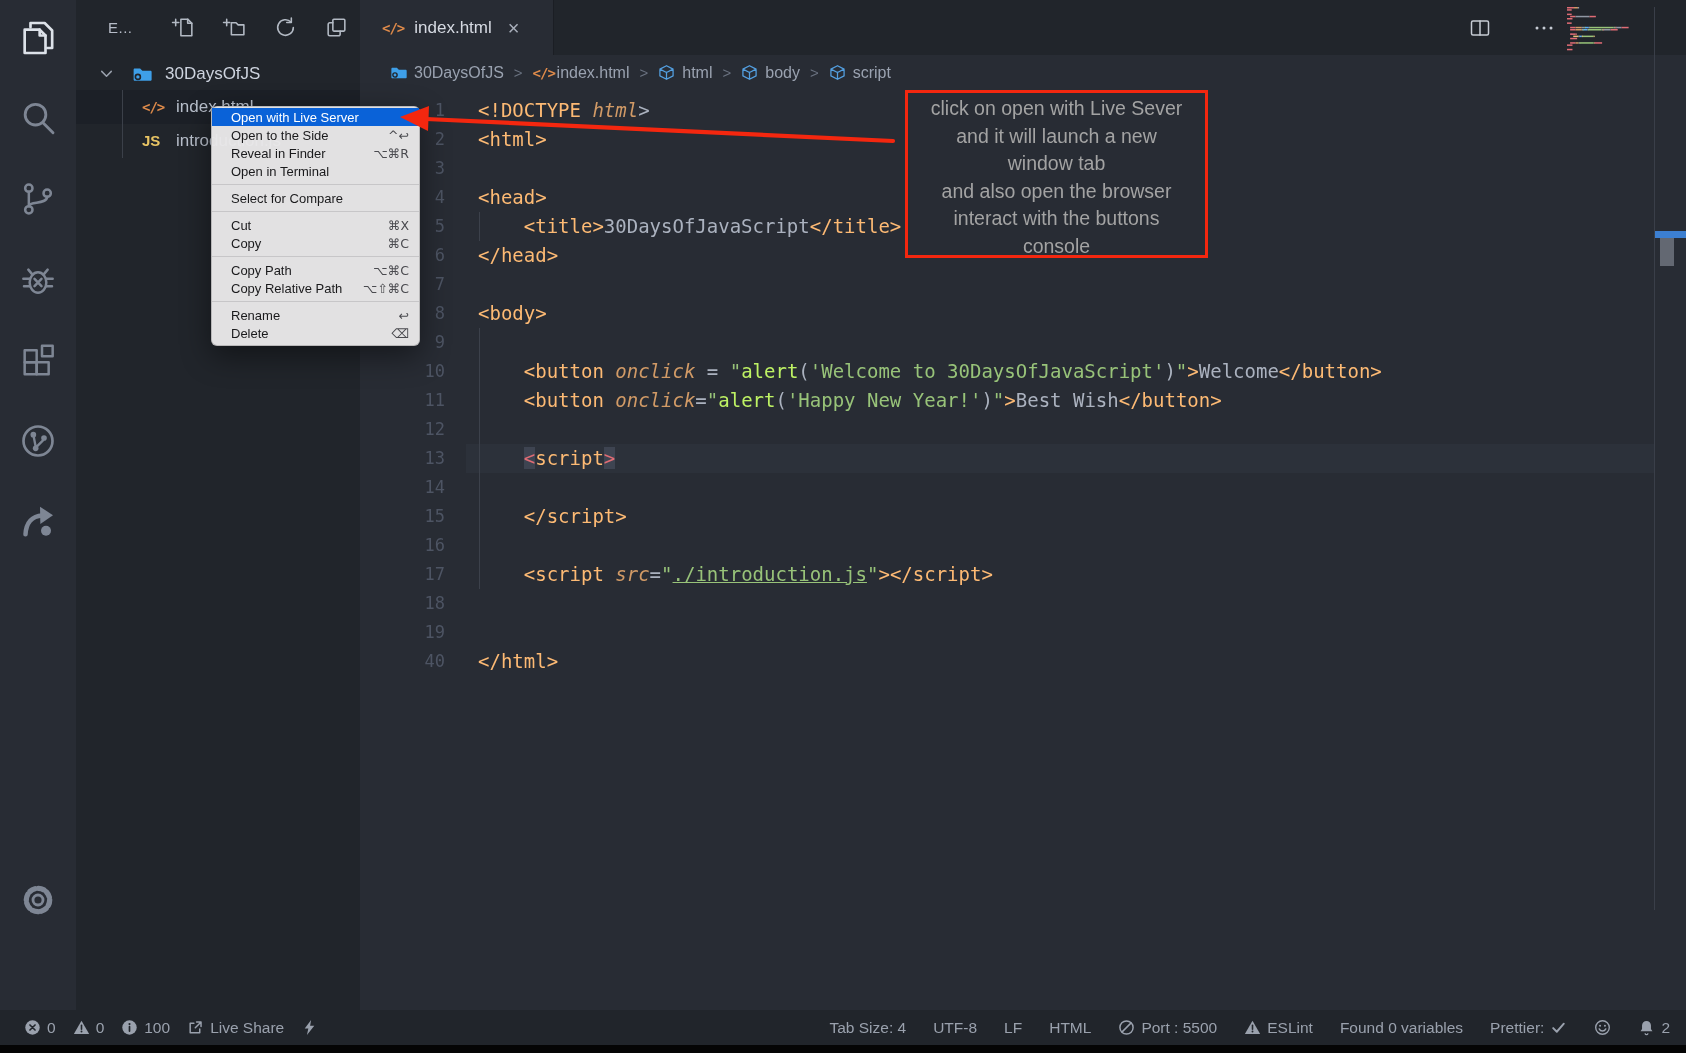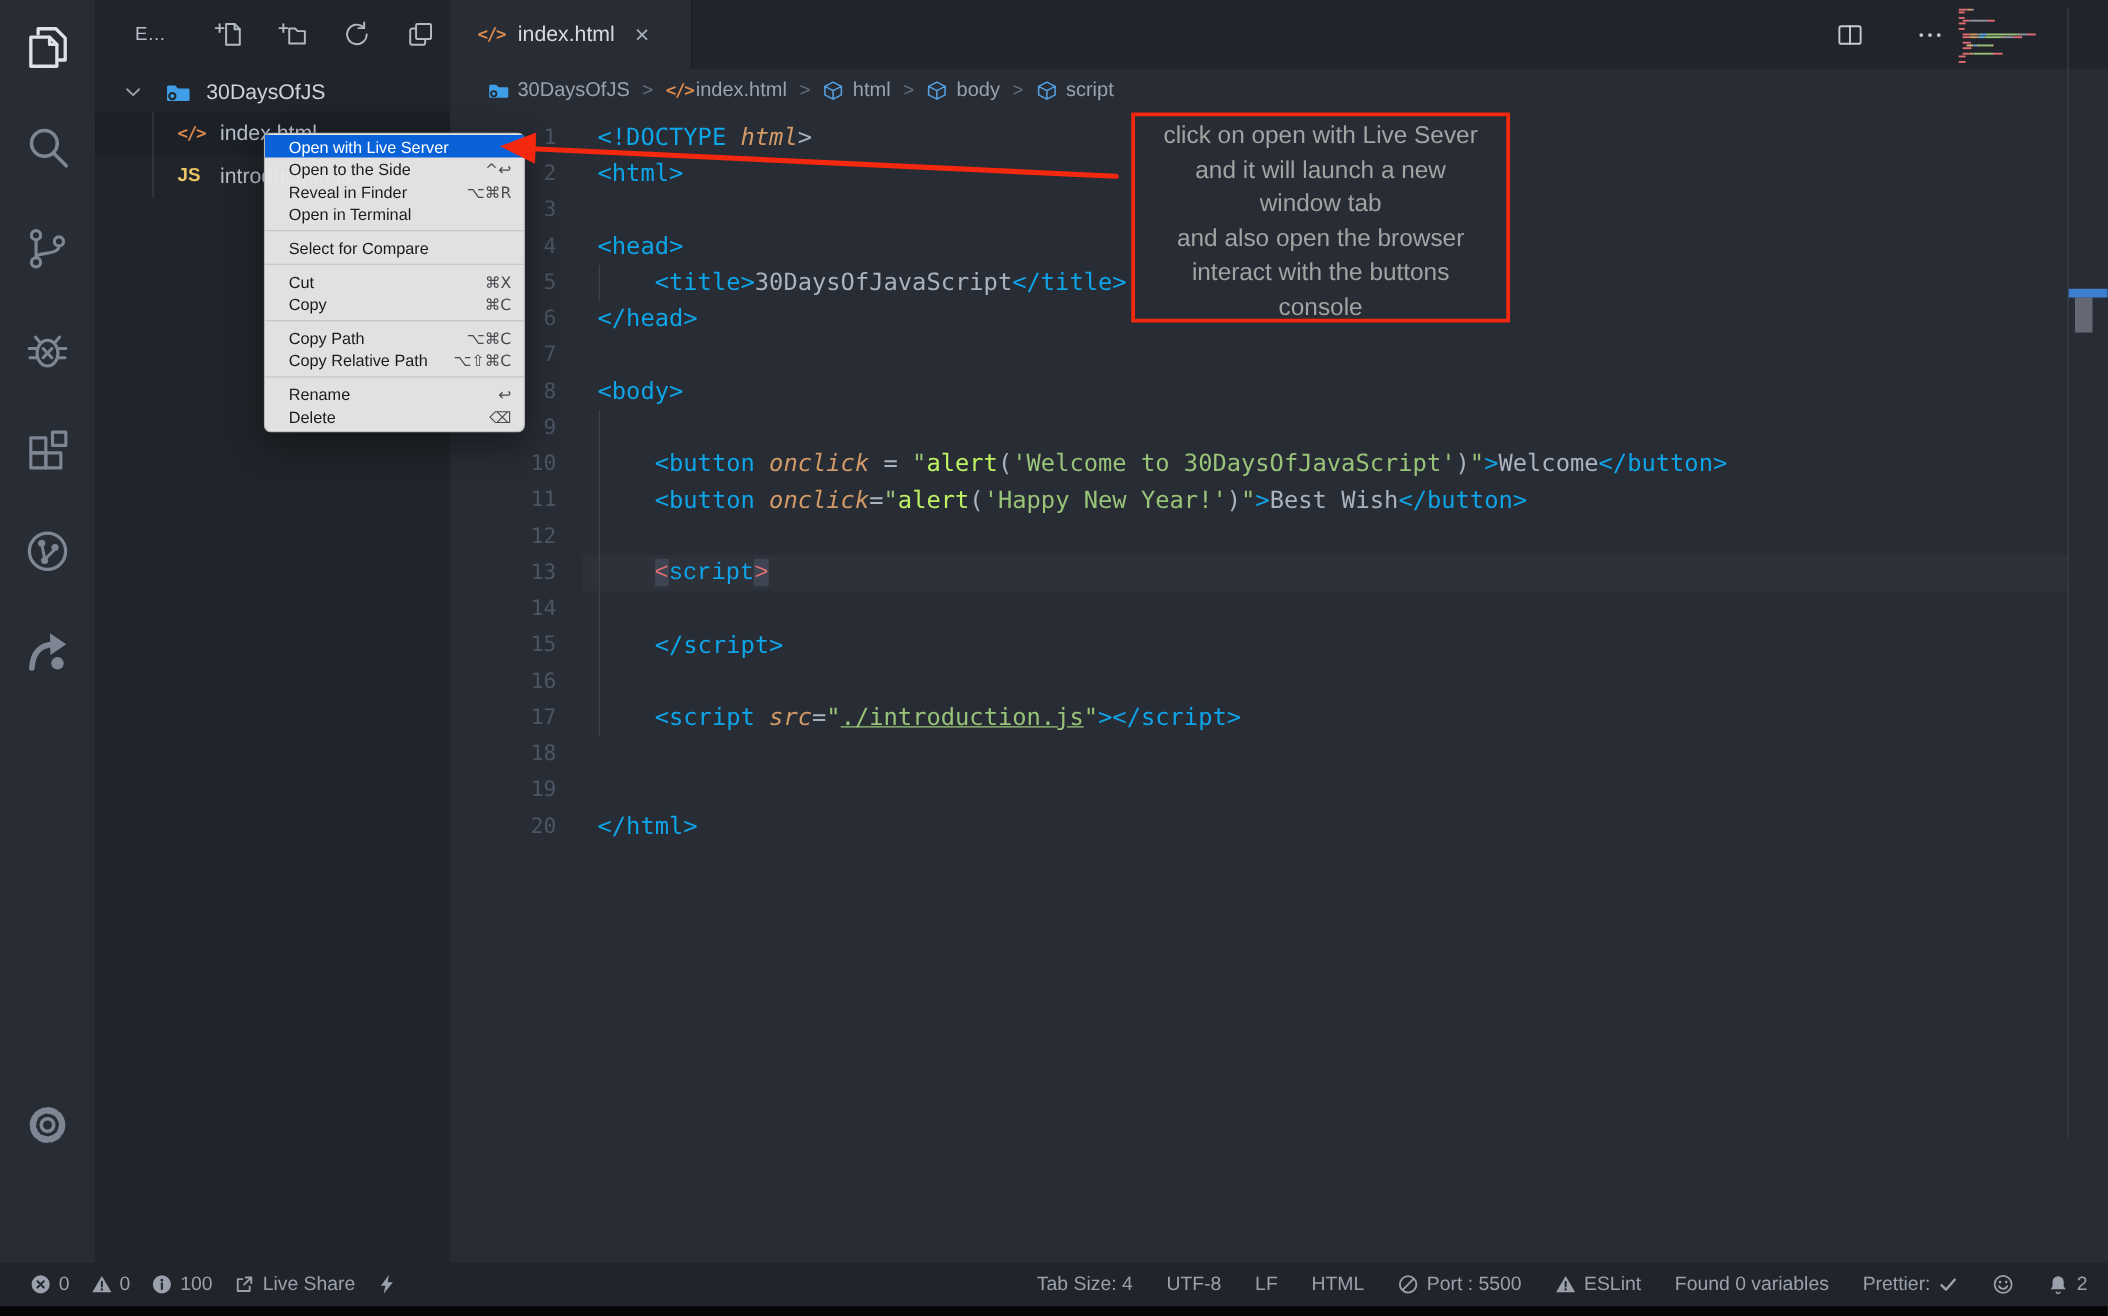--- a/index.html
+++ b/index.html
@@ -50,22 +50,22 @@
   .breadcrumbs { position:absolute; top:55px; left:0; right:0; height:35px; display:flex; align-items:center; padding-left:30px; font-size:16px; color:#9aa2b0; }
   .bc-item { display:flex; align-items:center; gap:7px; cursor:pointer; }
   .bc-sep { padding:0 10px; color:#6a7280; font-size:15px; }
   .bc-ic { width:17px; height:17px; }
   .bc-ic svg { width:17px; height:17px; }
 
   .code-area { position:absolute; top:90px; left:0; right:0; bottom:0; padding-top:6px; font-family:"DejaVu Sans Mono", monospace; }
   .code-line { display:flex; height:29px; line-height:29px; font-size:19px; white-space:pre; }
   .ln { width:85px; text-align:right; flex:none; font-size:17px; color:#4d5463; }
   .lc { flex:1; margin-left:21px; padding-left:12px; margin-right:32px; }
-  .code-line.hl .lc { background:#2c313a;font-family:Liberation Mono, monospace; }
-  .t-tag{color:#0ea5e9} .t-attr{color:#d19a66;font-style:italic} .t-punc{color:#abb2bf}
+  .code-line.hl .lc { background:#2c313a; }
+  .t-tag{color:#fdba74} .t-attr{color:#d19a66;font-style:italic} .t-punc{color:#abb2bf}
   .t-str{color:#98c379} .t-fn{color:#bef264} .t-cls{color:#e5c07b} .t-gold{color:#e5c07b}
   .t-lnk{color:#98c379;text-decoration:underline}
   .t-brk{color:#e06c75;background:#3e4451}
   .indent-guide { position:absolute; left:119px; width:1px; background:#3c414b; }
   .guide-head { top:122px; height:29px; }
   .guide-body { top:238px; height:261px; }
 
   .minimap { position:absolute; top:5px; right:32px; width:90px; height:48px; cursor:pointer; }
   .overview-ruler { position:absolute; top:7px; right:31px; width:1px; height:903px; background:#3a3f49; }
   .ov-marker { position:absolute; top:231px; right:0; width:31px; height:7px; background:#3c7fd1; }
@@ -266,21 +266,21 @@
       <div class="code-line"><span class="ln">10</span><span class="lc"><span class="t-punc">    </span><span class="t-tag">&lt;button</span><span class="t-attr"> onclick</span><span class="t-punc"> = </span><span class="t-str">"</span><span class="t-fn">alert</span><span class="t-punc">(</span><span class="t-str">'Welcome to 30DaysOfJavaScript'</span><span class="t-punc">)</span><span class="t-str">"</span><span class="t-tag">&gt;</span><span class="t-punc">Welcome</span><span class="t-tag">&lt;/button&gt;</span></span></div>
       <div class="code-line"><span class="ln">11</span><span class="lc"><span class="t-punc">    </span><span class="t-tag">&lt;button</span><span class="t-attr"> onclick</span><span class="t-punc">=</span><span class="t-str">"</span><span class="t-fn">alert</span><span class="t-punc">(</span><span class="t-str">'Happy New Year!'</span><span class="t-punc">)</span><span class="t-str">"</span><span class="t-tag">&gt;</span><span class="t-punc">Best Wish</span><span class="t-tag">&lt;/button&gt;</span></span></div>
       <div class="code-line"><span class="ln">12</span><span class="lc"></span></div>
       <div class="code-line hl"><span class="ln">13</span><span class="lc"><span class="t-punc">    </span><span class="t-brk">&lt;</span><span class="t-tag">script</span><span class="t-brk">&gt;</span></span></div>
       <div class="code-line"><span class="ln">14</span></div>
       <div class="code-line"><span class="ln">15</span><span class="lc"><span class="t-punc">    </span><span class="t-tag">&lt;/script&gt;</span></span></div>
       <div class="code-line"><span class="ln">16</span><span class="lc"></span></div>
       <div class="code-line"><span class="ln">17</span><span class="lc"><span class="t-punc">    </span><span class="t-tag">&lt;script</span><span class="t-attr"> src</span><span class="t-punc">=</span><span class="t-str">"</span><span class="t-lnk">./introduction.js</span><span class="t-str">"</span><span class="t-tag">&gt;&lt;/script&gt;</span></span></div>
       <div class="code-line"><span class="ln">18</span></div>
       <div class="code-line"><span class="ln">19</span><span class="lc"></span></div>
-      <div class="code-line"><span class="ln">20</span><span class="lc"><span class="t-tag">&lt;/html&gt;</span></span></div>
+      <div class="code-line"><span class="ln">40</span><span class="lc"><span class="t-tag">&lt;/html&gt;</span></span></div>
     </div>
 
   <svg class="minimap" id="minimap" viewBox="0 0 90 48" width="90" height="48">
       <rect x="3" y="2" width="7.0200000000000005" height="1.5" fill="#e06c75" stroke="none"></rect>
       <rect x="10.02" y="2" width="3.9000000000000004" height="1.5" fill="#d19a66" stroke="none"></rect>
       <rect x="13.92" y="2" width="1.2" height="1.5" fill="#9097a3" stroke="none"></rect>
       <rect x="3" y="4.2" width="4.68" height="1.5" fill="#e06c75" stroke="none"></rect>
       <rect x="3" y="8.600000000000001" width="4.68" height="1.5" fill="#e06c75" stroke="none"></rect>
       <rect x="6.12" y="10.8" width="5.46" height="1.5" fill="#e06c75" stroke="none"></rect>
       <rect x="11.58" y="10.8" width="14.040000000000001" height="1.5" fill="#9097a3" stroke="none"></rect>

